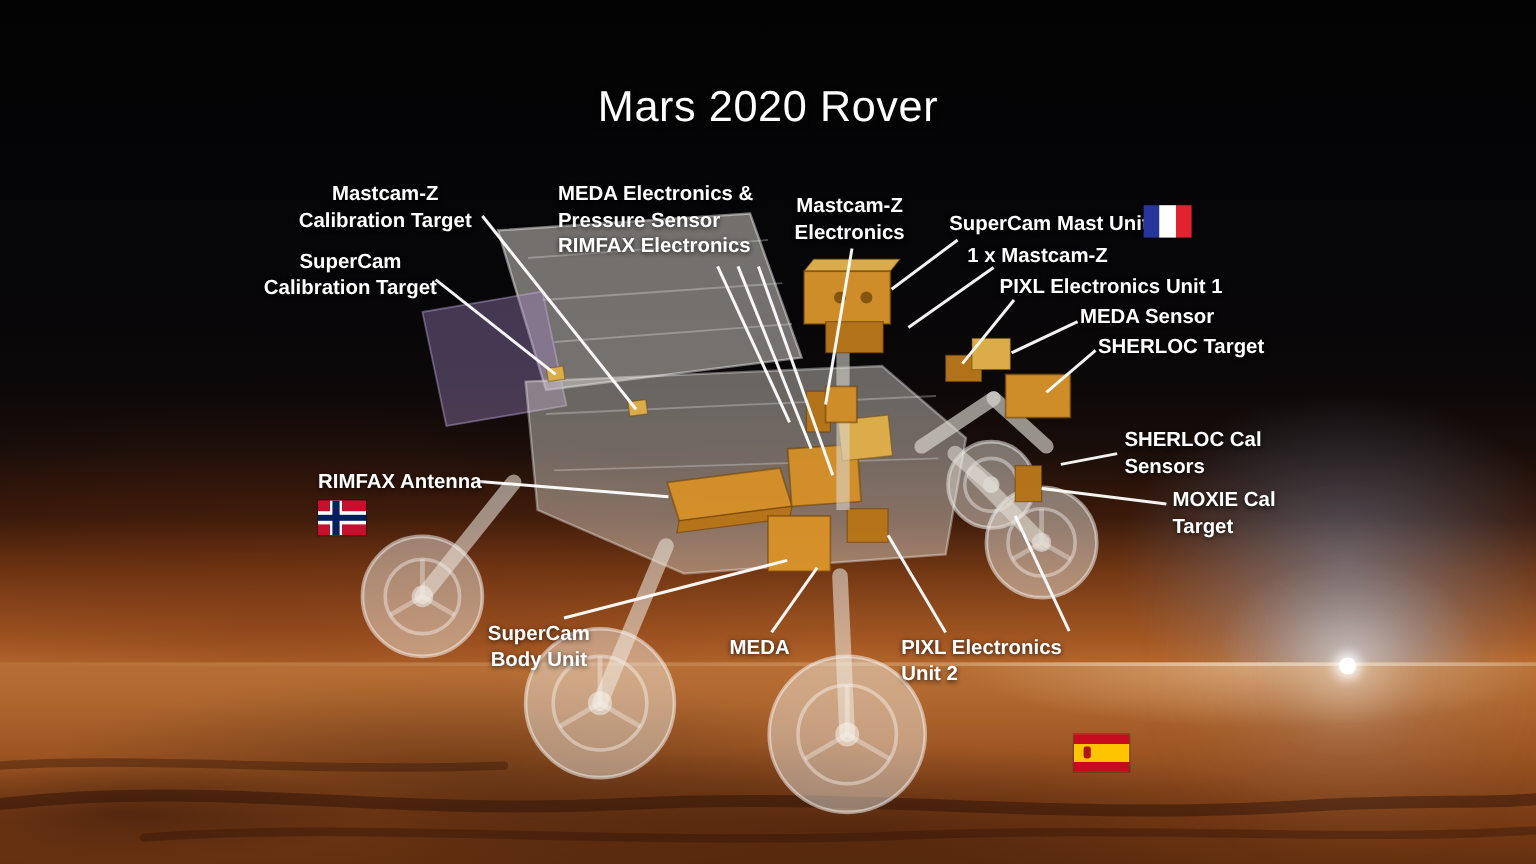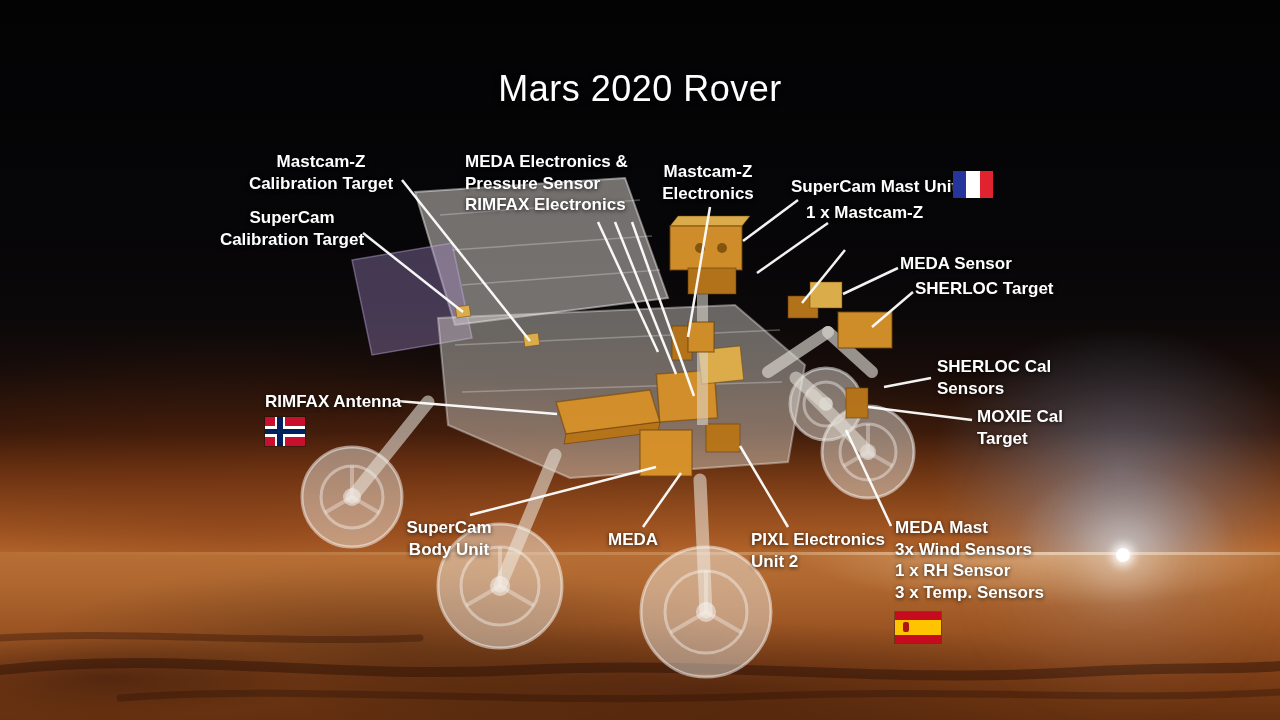--- a/index.html
+++ b/index.html
@@ -211,36 +211,33 @@
 Calibration Target</div>
   <div class="label center" style="left:212px;top:207px;width:160px">SuperCam
 Calibration Target</div>
   <div class="label right" style="left:465px;top:151px;width:170px">MEDA Electronics &amp;
 Pressure Sensor
 RIMFAX Electronics</div>
   <div class="label center" style="left:652px;top:161px;width:112px">Mastcam-Z
 Electronics</div>
   <div class="label nowrap" style="left:791px;top:176px">SuperCam Mast Unit</div>
   <div class="label nowrap" style="left:806px;top:202px">1 x Mastcam-Z</div>
+  <div class="label nowrap" style="left:833px;top:228px">PIXL Electronics Unit 1</div>
   <div class="label nowrap" style="left:900px;top:253px">MEDA Sensor</div>
   <div class="label nowrap" style="left:915px;top:278px">SHERLOC Target</div>
   <div class="label" style="left:937px;top:356px;width:130px">SHERLOC Cal
 Sensors</div>
   <div class="label" style="left:977px;top:406px;width:100px">MOXIE Cal
 Target</div>
   <div class="label nowrap" style="left:265px;top:391px">RIMFAX Antenna</div>
   <div class="label center" style="left:399px;top:517px;width:100px">SuperCam
 Body Unit</div>
   <div class="label nowrap" style="left:608px;top:529px">MEDA</div>
   <div class="label" style="left:751px;top:529px;width:140px">PIXL Electronics
 Unit 2</div>
-  <div class="label" style="left:895px;top:517px;width:172px">MEDA Mast
-3x Wind Sensors
-1 x RH Sensor
-3 x Temp. Sensors</div>
 
   <div class="flag flag-fr" style="left:953px;top:171px">
     <i class="b"></i>
       <i class="w"></i>
       <i class="r"></i>
   </div>
   <div class="flag flag-no" style="left:265px;top:417px">
     <i class="wv"></i>
       <i class="wh"></i>
       <i class="bv"></i>

